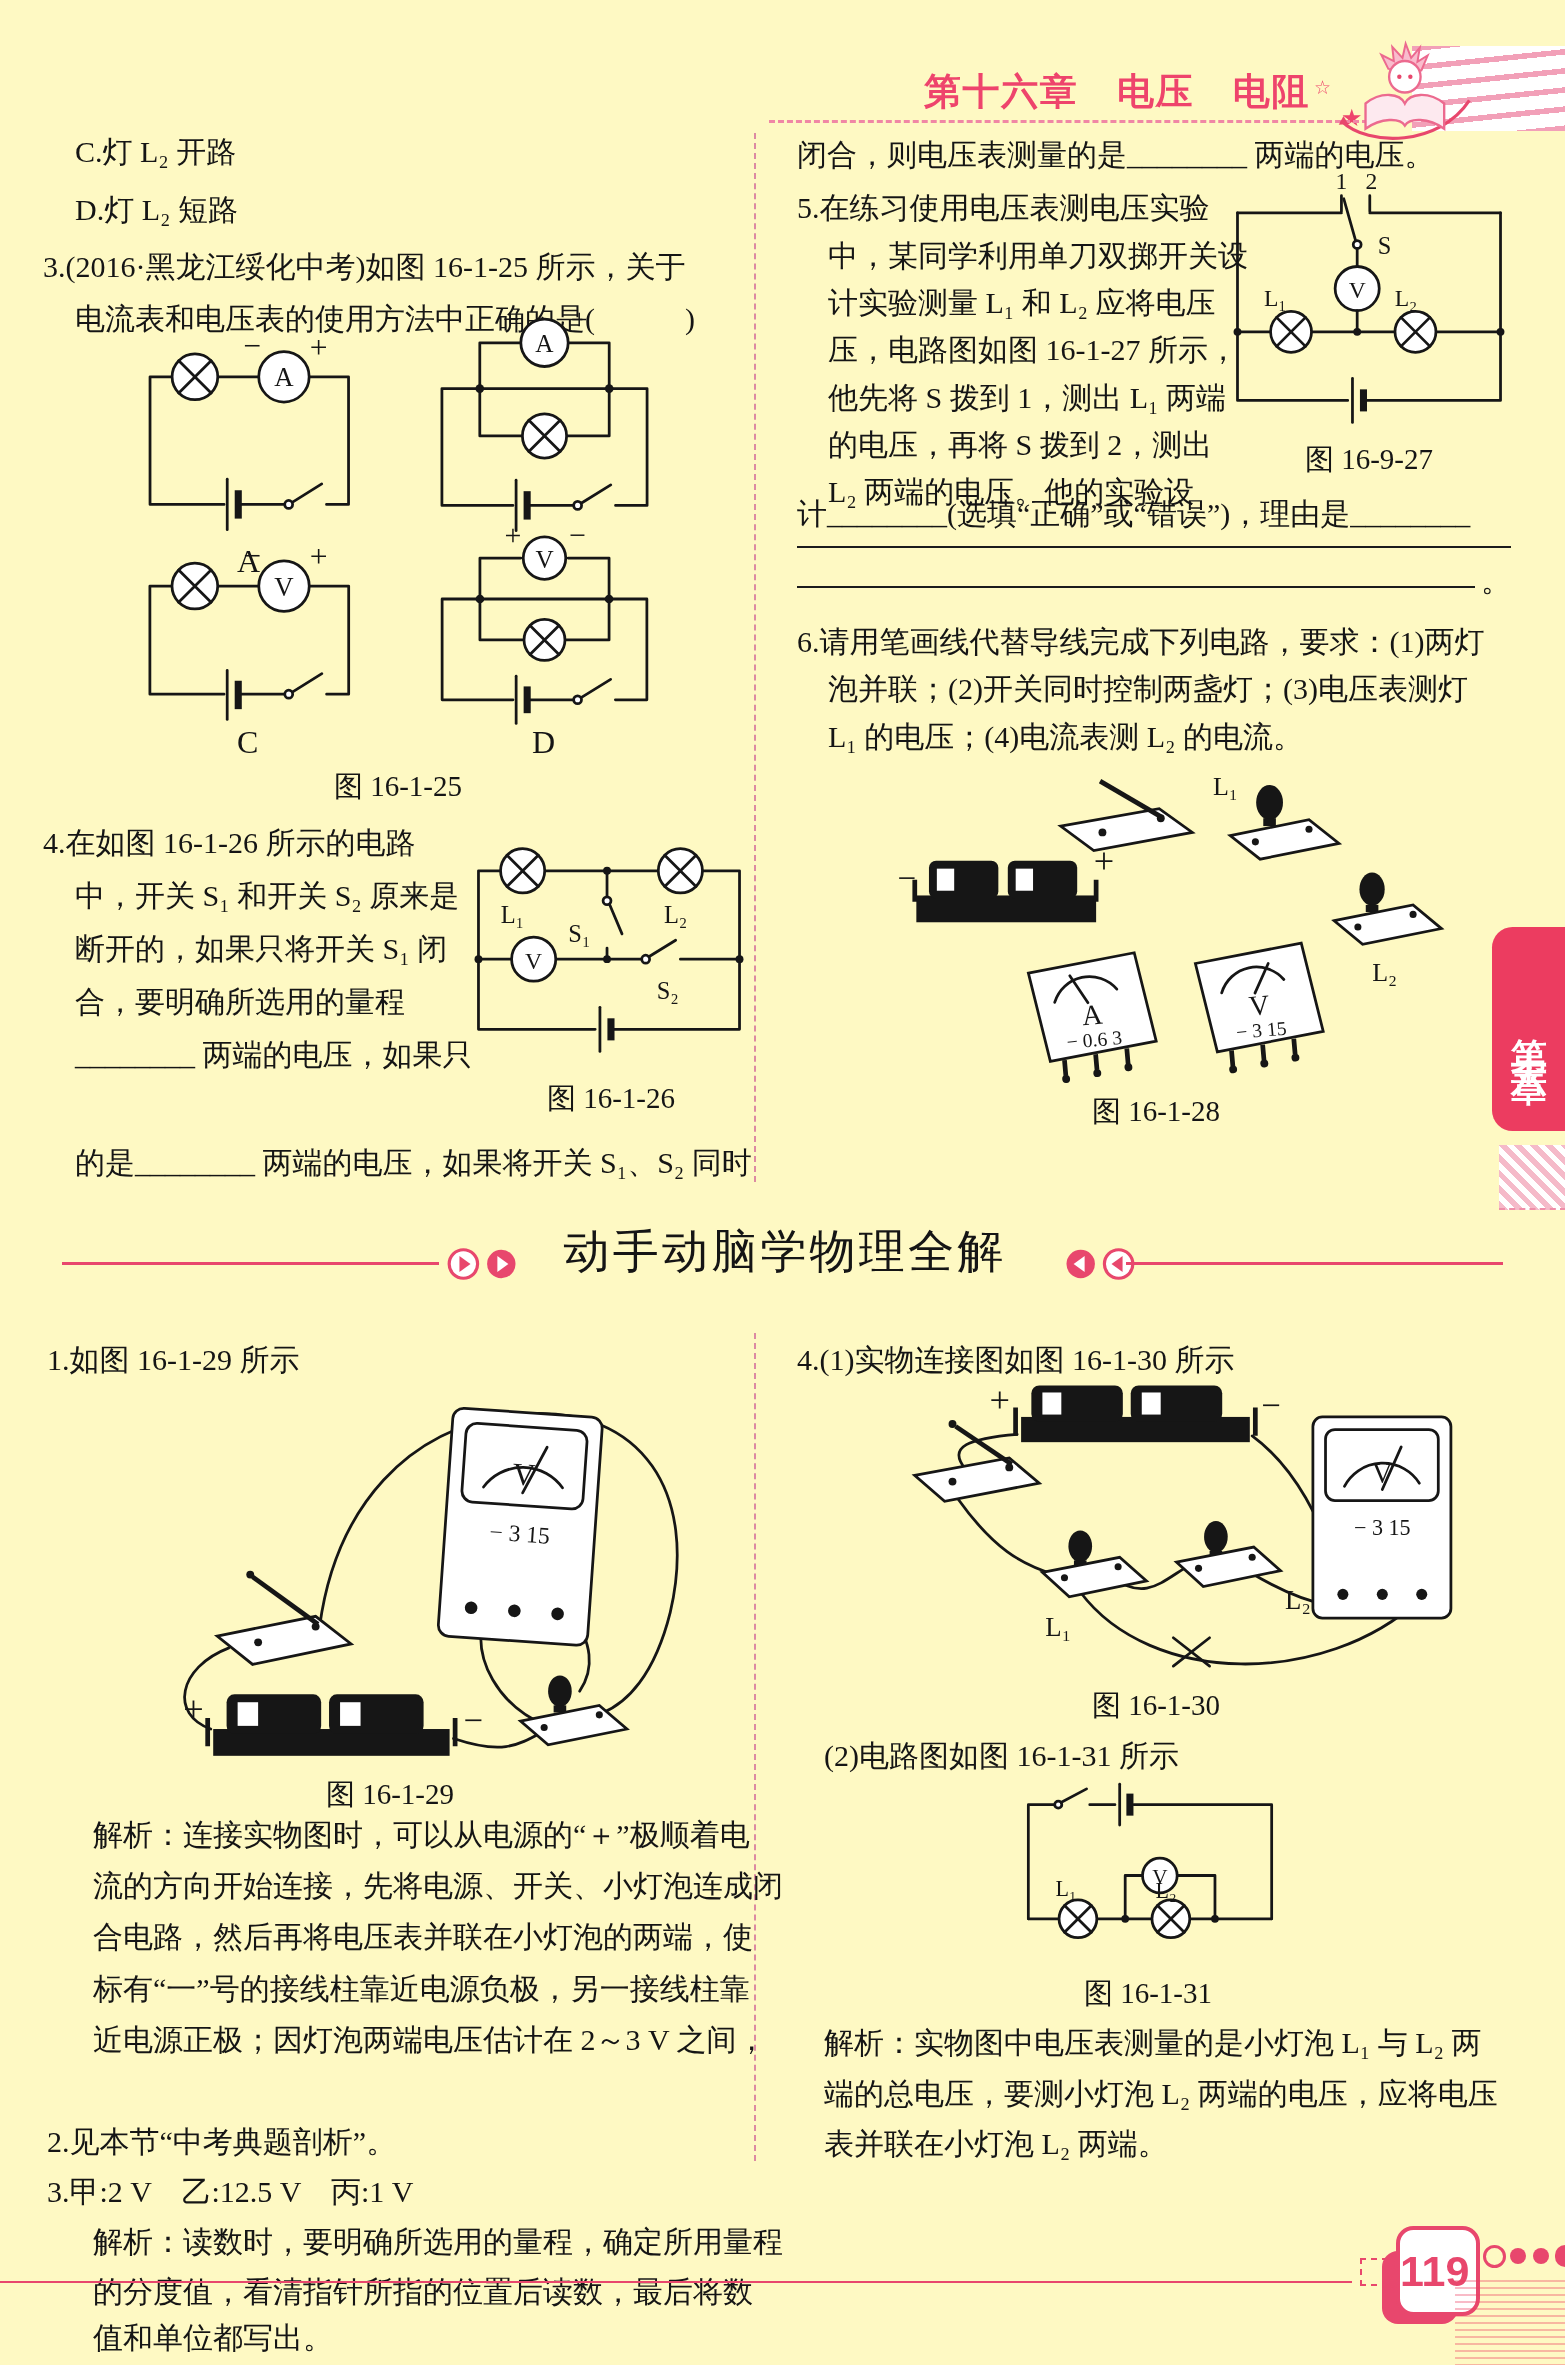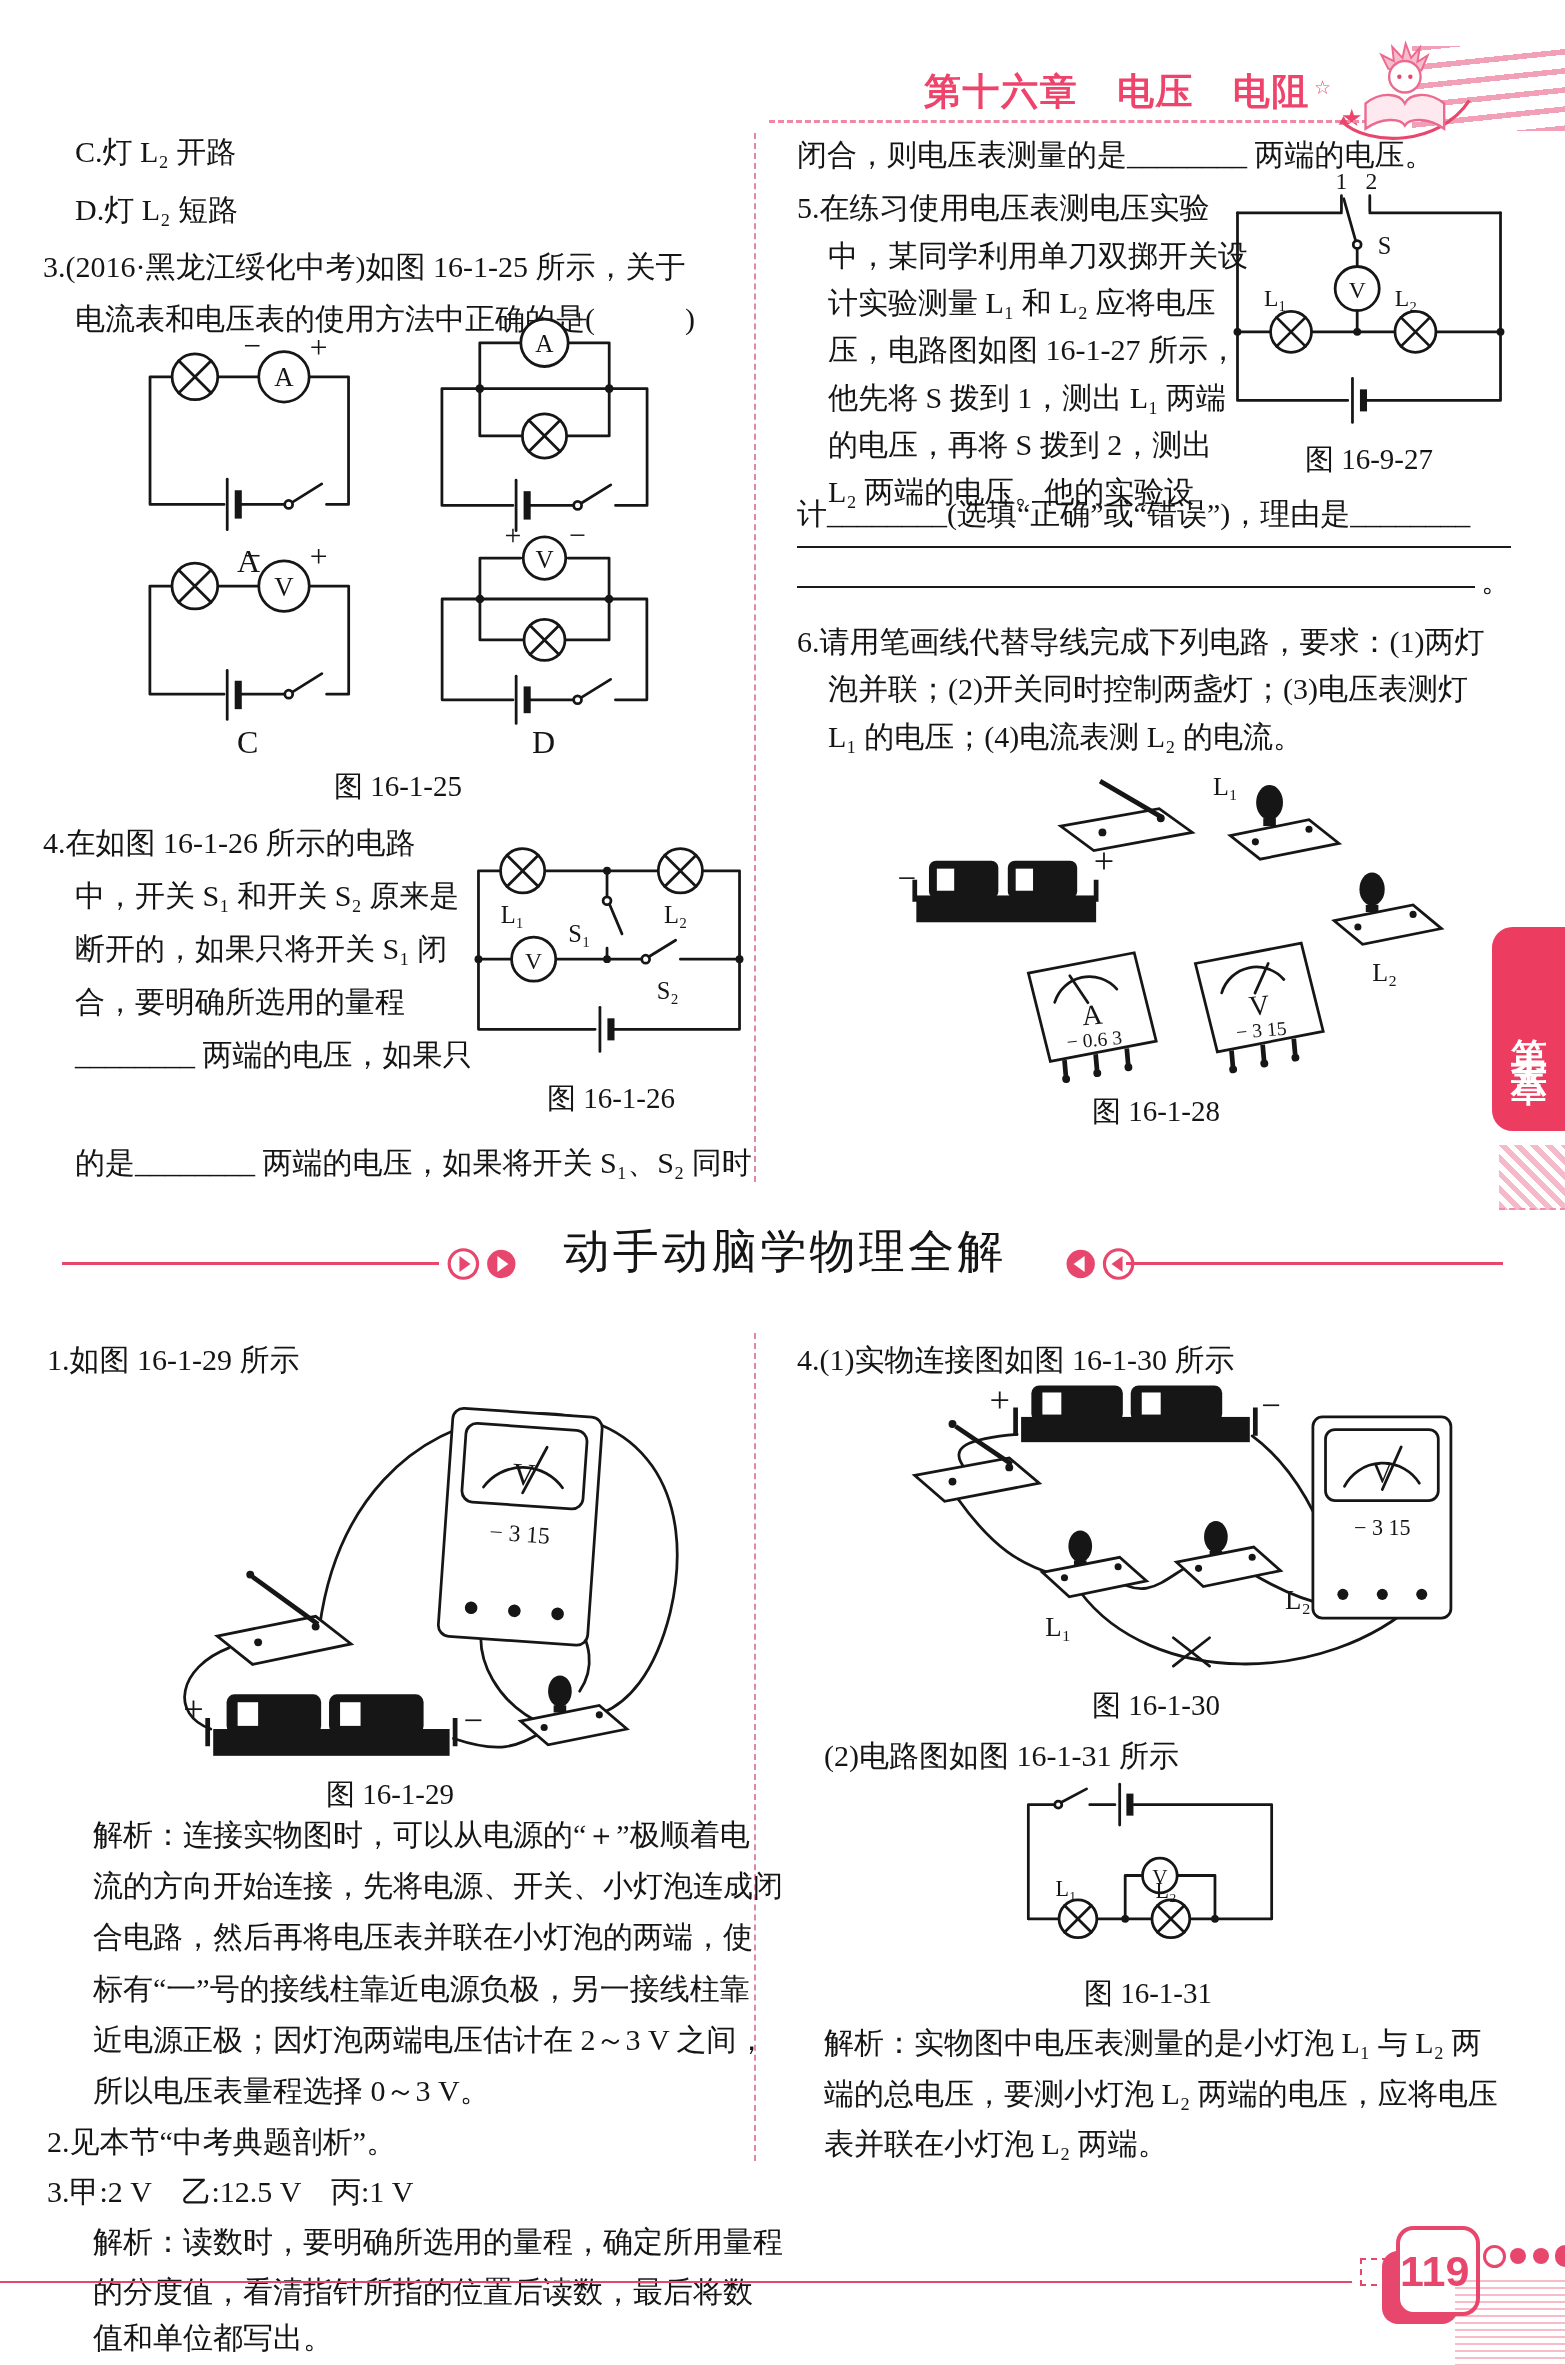--- a/index.html
+++ b/index.html
@@ -1,16 +1,16 @@
 <!DOCTYPE html>
 <html style="font-size:12.6px"><head>
 <meta charset="utf-8">
 <style>
   body{margin:0;background:#888}
-  #page{position:relative;width:1566px;height:2366px;background:#ffffff;overflow:hidden;
+  #page{position:relative;width:1566px;height:2366px;background:#fef9c3;overflow:hidden;
         font-family:"Liberation Serif","DejaVu Serif",serif;color:#151515}
   .t{position:absolute;white-space:nowrap;font-size:30px;line-height:1.25}
   .cap{position:absolute;white-space:nowrap;font-size:29px;text-align:center}
   .lbl{position:absolute;white-space:nowrap;font-size:32px}
   .ul{position:absolute;border-bottom:2.4px solid #1b1b1b}
   svg{position:absolute;overflow:visible}
   svg text{fill:#161616}
   .wire{stroke:#161616;stroke-width:3.5;fill:none;stroke-linecap:round;stroke-linejoin:round}
   .wth{stroke:#161616;stroke-width:9;fill:none;stroke-linecap:butt}
   .comp{fill:#fff;stroke:#161616;stroke-width:3.5}
@@ -317,21 +317,20 @@
       <text x="505" y="452" font-size="44" text-anchor="middle">−</text>
     </g>
   </svg>
   <div class="cap" style="left:252px;top:1775px;width:276px">图 16-1-29</div>
 
   <div class="t" style="left:93px;top:1816px">解析：连接实物图时，可以从电源的“＋”极顺着电</div>
   <div class="t" style="left:93px;top:1867px">流的方向开始连接，先将电源、开关、小灯泡连成闭</div>
   <div class="t" style="left:93px;top:1970px">标有“一”号的接线柱靠近电源负极，另一接线柱靠</div>
   <div class="t" style="left:93px;top:1918px">合电路，然后再将电压表并联在小灯泡的两端，使</div>
   <div class="t" style="left:93px;top:2021px">近电源正极；因灯泡两端电压估计在 2～3 V 之间，</div>
-  <div class="t" style="left:93px;top:2072px">所以电压表量程选择 0～3 V。</div>
   <div class="t" style="left:47px;top:2123px">2.见本节“中考典题剖析”。</div>
   <div class="t" style="left:47px;top:2173px">3.甲:2 V　乙:12.5 V　丙:1 V</div>
   <div class="t" style="left:93px;top:2223px">解析：读数时，要明确所选用的量程，确定所用量程</div>
   <div class="t" style="left:93px;top:2273px">的分度值，看清指针所指的位置后读数，最后将数</div>
   <div class="t" style="left:93px;top:2319px">值和单位都写出。</div>
 
   <div class="t" style="left:797px;top:1341px">4.(1)实物连接图如图 16-1-30 所示</div>
 
   <svg width="694" height="304" viewBox="0 0 880 385" style="left:820px;top:1371px">
     <path class="wire" d="M250,80 C190,85 160,95 185,125"></path>

